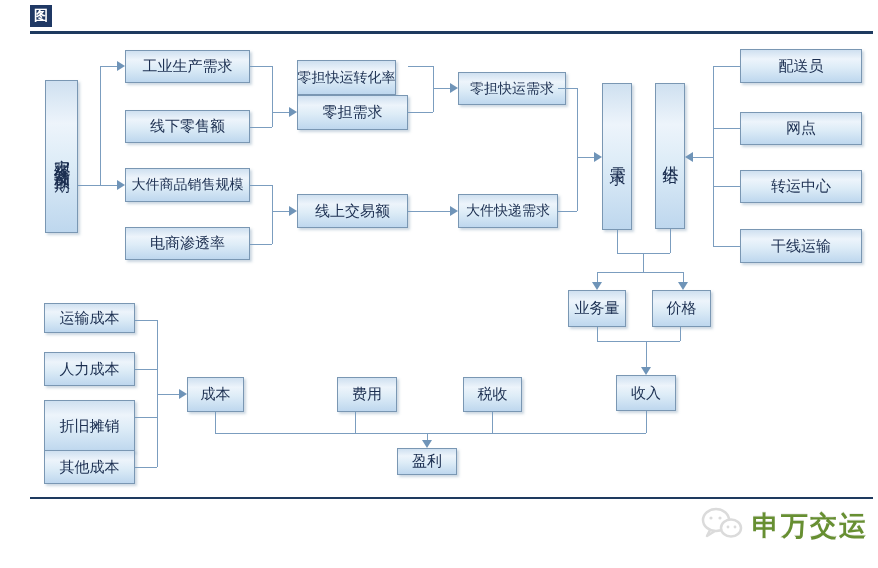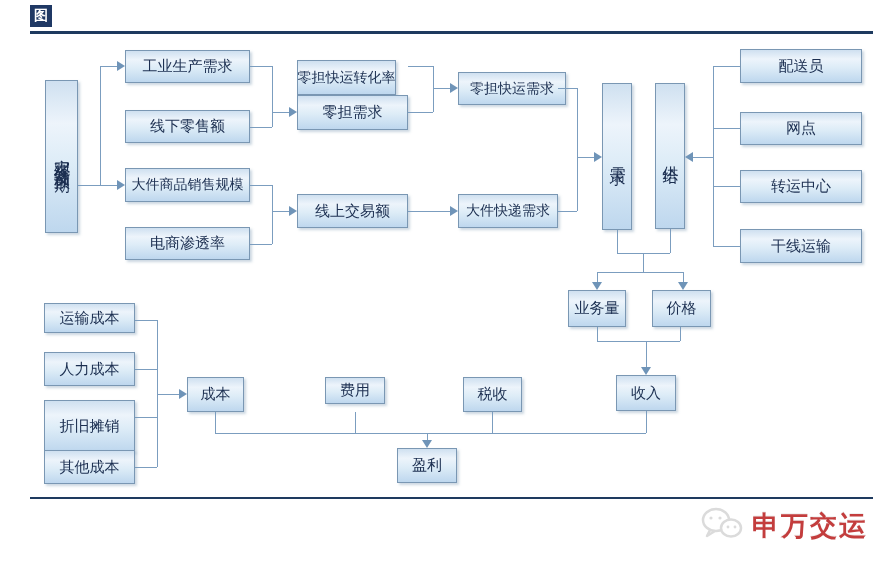--- a/index.html
+++ b/index.html
@@ -12,21 +12,21 @@
   .badge{
     width:22px;height:22px;background:#1f3864;color:#fff;font-size:14px;font-weight:bold;
     display:flex;align-items:center;justify-content:center;flex:0 0 auto;
   }
   .title{color:#1f3864;font-size:18px;font-weight:bold;letter-spacing:.5px;}
   .rule-top{position:absolute;left:30px;top:31px;width:843px;height:3px;background:#1e3a5f;}
   
   .rule-bottom{position:absolute;left:30px;top:497px;width:843px;height:2px;background:#1e3a5f;}
   .source{position:absolute;left:30px;top:507px;color:#1f3864;font-size:16px;font-weight:bold;}
   .watermark{position:absolute;left:700px;top:506px;display:flex;align-items:center;gap:8px;opacity:.85;}
-  .wm-text{color:#b91c1c;font-size:27px;font-weight:bold;letter-spacing:2px;
+  .wm-text{color:#4d7c0f;font-size:27px;font-weight:bold;letter-spacing:2px;
     text-shadow:0 1px 0 #fff, 0 -1px 0 #eee;}
   
   .node{
     position:absolute;box-sizing:border-box;
     border:1px solid #7a97b3;
     background:linear-gradient(180deg,#cfe0f0 0%,#edf4fb 28%,#ddecf7 55%,#bed7ee 100%);
     box-shadow:1.5px 1.5px 2.5px rgba(110,140,170,.35);
     color:#1b2e50;font-size:15px;white-space:nowrap;
     display:flex;align-items:center;justify-content:center;
   }
@@ -76,23 +76,23 @@
     <div class="node" style="left:568px;top:290px;width:58px;height:37px">业务量</div>
     <div class="node" style="left:652px;top:290px;width:59px;height:37px">价格</div>
     <div class="node" style="left:616px;top:375px;width:60px;height:36px">收入</div>
 
     <div class="node" style="left:44px;top:303px;width:91px;height:30px">运输成本</div>
     <div class="node" style="left:44px;top:352px;width:91px;height:34px">人力成本</div>
     <div class="node" style="left:44px;top:400px;width:91px;height:52px">折旧摊销</div>
     <div class="node" style="left:44px;top:450px;width:91px;height:34px">其他成本</div>
 
     <div class="node" style="left:187px;top:377px;width:57px;height:35px">成本</div>
-    <div class="node" style="left:325px;top:377px;width:60px;height:27px">费用</div>
+    <div class="node" style="left:337px;top:377px;width:60px;height:35px">费用</div>
     <div class="node" style="left:463px;top:377px;width:59px;height:35px">税收</div>
-    <div class="node" style="left:397px;top:448px;width:60px;height:35px">盈利</div>
+    <div class="node" style="left:397px;top:448px;width:60px;height:27px">盈利</div>
 
     <div class="hl" style="left:78px;top:185px;width:22px"></div>
     <div class="vl" style="left:100px;top:66px;height:119px"></div>
     <div class="hl" style="left:100px;top:66px;width:17px"></div>
     <div class="ar" style="left:117px;top:61px"></div>
     <div class="hl" style="left:100px;top:185px;width:17px"></div>
     <div class="ar" style="left:117px;top:180px"></div>
 
     <div class="hl" style="left:250px;top:66px;width:22px"></div>
     <div class="hl" style="left:250px;top:127px;width:22px"></div>

